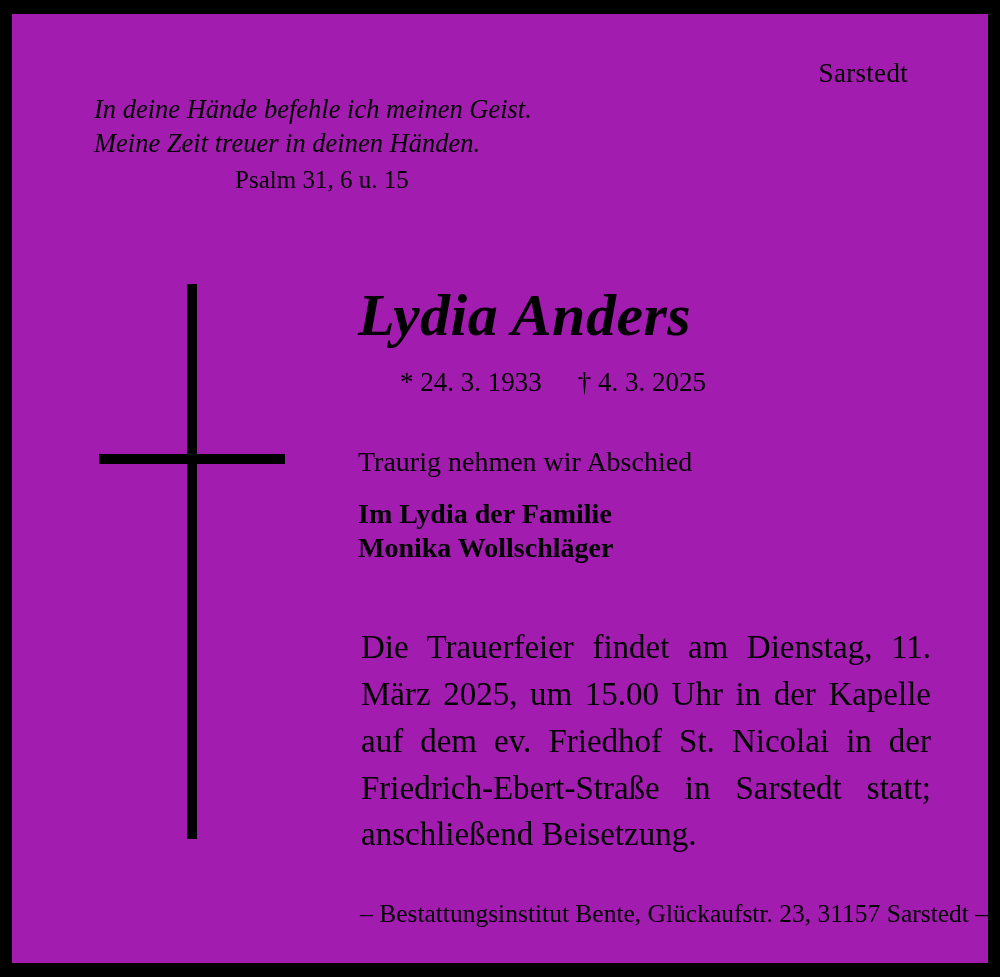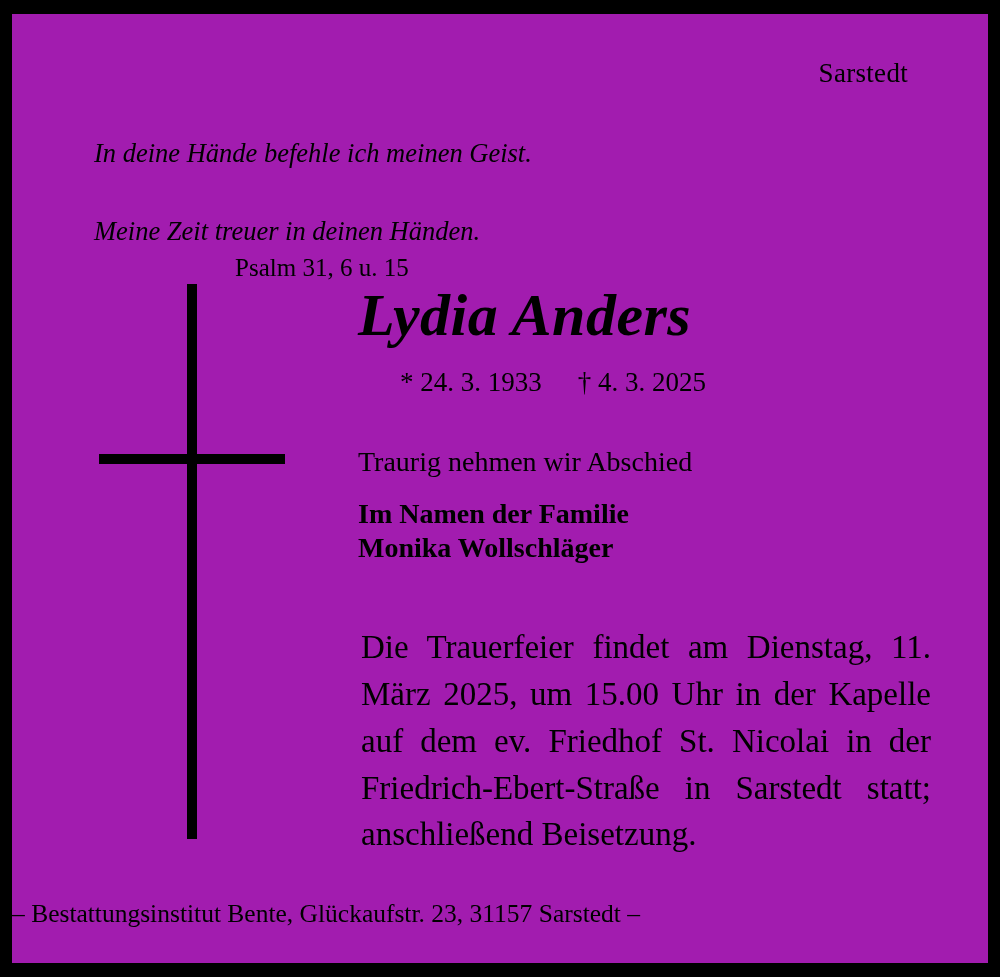--- a/index.html
+++ b/index.html
@@ -44,21 +44,20 @@
     position: absolute;
     top: 78px;
     left: 82px;
     font-style: italic;
     font-size: 26.5px;
     line-height: 1.3;
     white-space: nowrap;
   }
   .verse-line {
     display: block;
-    margin-top: 44px;
   }
   .verse-ref {
     display: block;
     font-style: normal;
     text-align: center;
     font-size: 25px;
     padding-left: 18px;
     padding-top: 3px;
   }
 
@@ -132,21 +131,21 @@
     margin: 60px 0 0 13px;
     text-align: justify;
     width: 570px;
   }
 
   .footer {
     position: absolute;
     left: 0;
     right: 0;
     bottom: 34px;
-    text-align: left;
+    text-align: right;
     font-size: 25.5px;
   }
 </style>
 </head>
 <body>
 
 <div class="obituary">
   <div class="inner">
 
     <div class="place">Sarstedt</div>
@@ -163,21 +162,21 @@
     </div>
 
     <div class="main">
       <div class="name">Lydia Anders</div>
 
       <div class="dates">
         <span>* 24. 3. 1933</span><span class="sep"></span><span>† 4. 3. 2025</span>
       </div>
 
       <div class="farewell">Traurig nehmen wir Abschied</div>
-      <div class="family-line">Im Namen der Familie</div>
+      <div class="family-line">Im Lydia der Familie</div>
       <div class="family-line second">Monika Wollschläger</div>
 
       <div class="ceremony">Die Trauerfeier findet am Dienstag, 11. März 2025, um 15.00 Uhr in der Kapelle auf dem ev. Friedhof St. Nicolai in der Friedrich-Ebert-Straße in Sarstedt statt; anschließend Beisetzung.</div>
     </div>
 
     <div class="footer">– Bestattungsinstitut Bente, Glückaufstr. 23, 31157 Sarstedt –</div>
 
   </div>
 </div>
 

